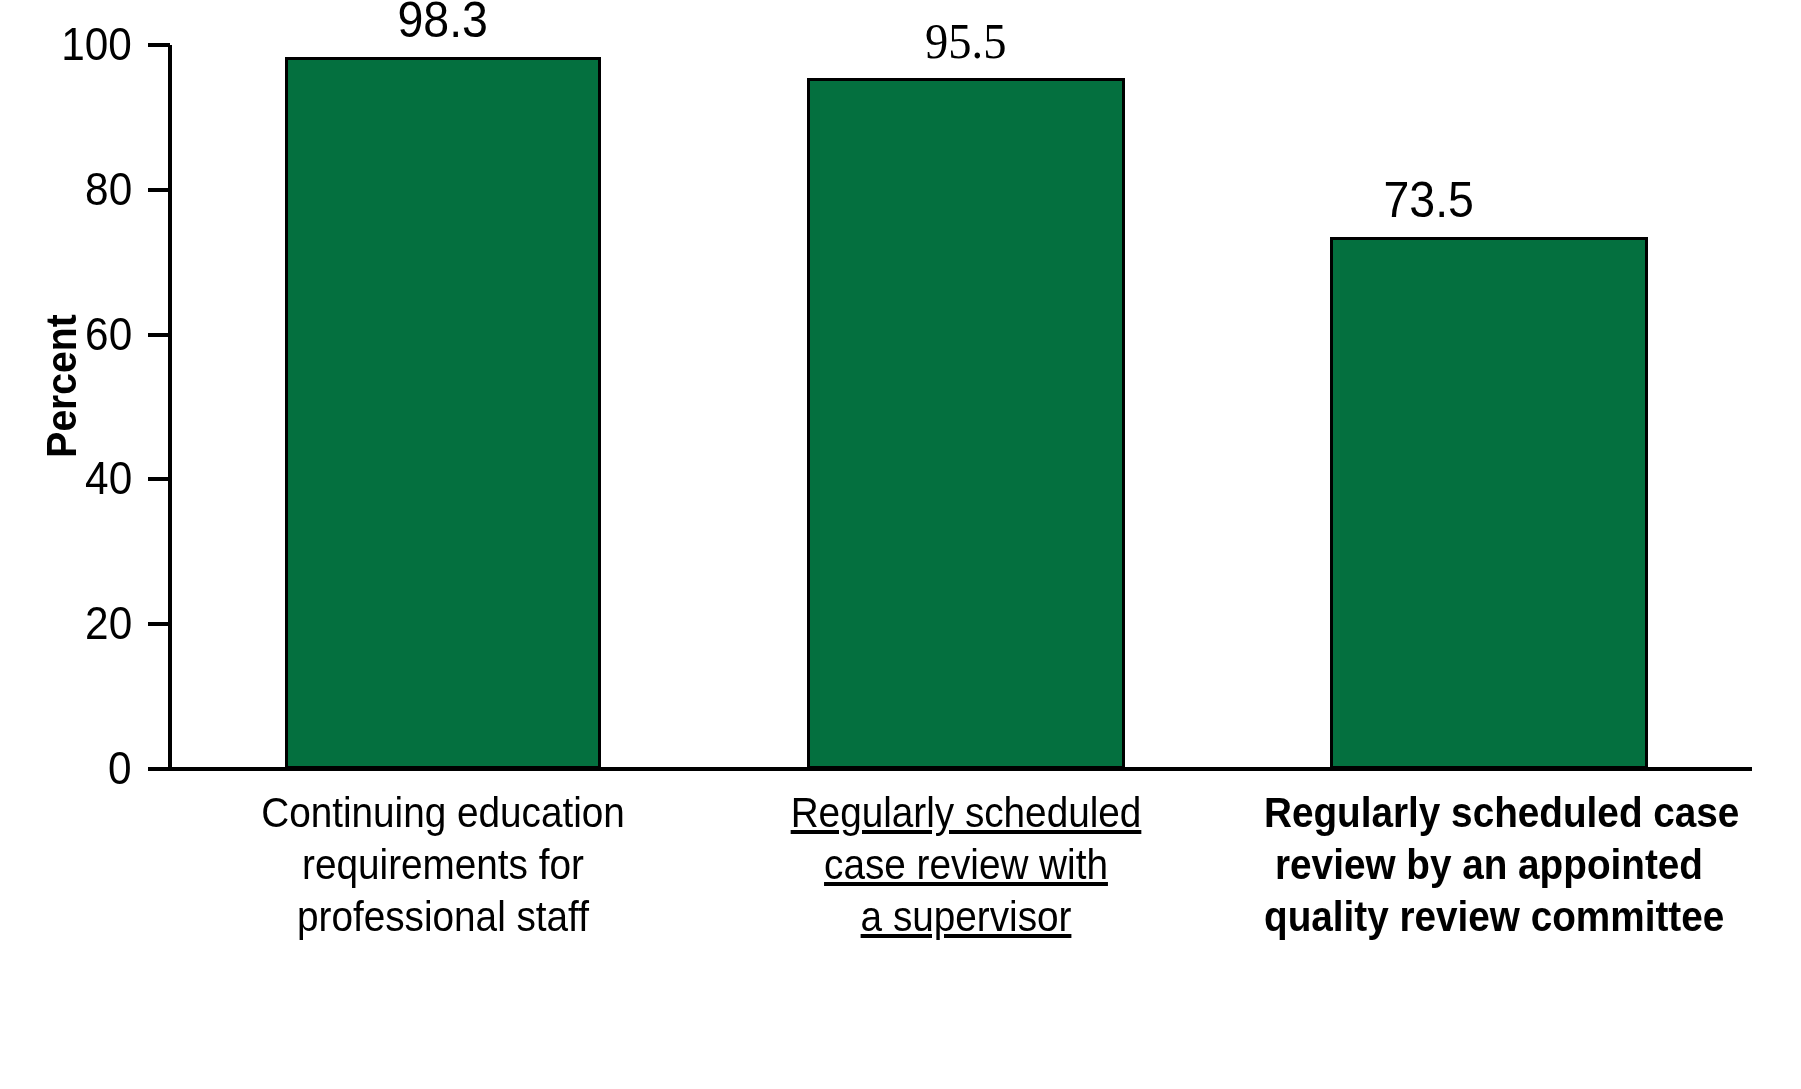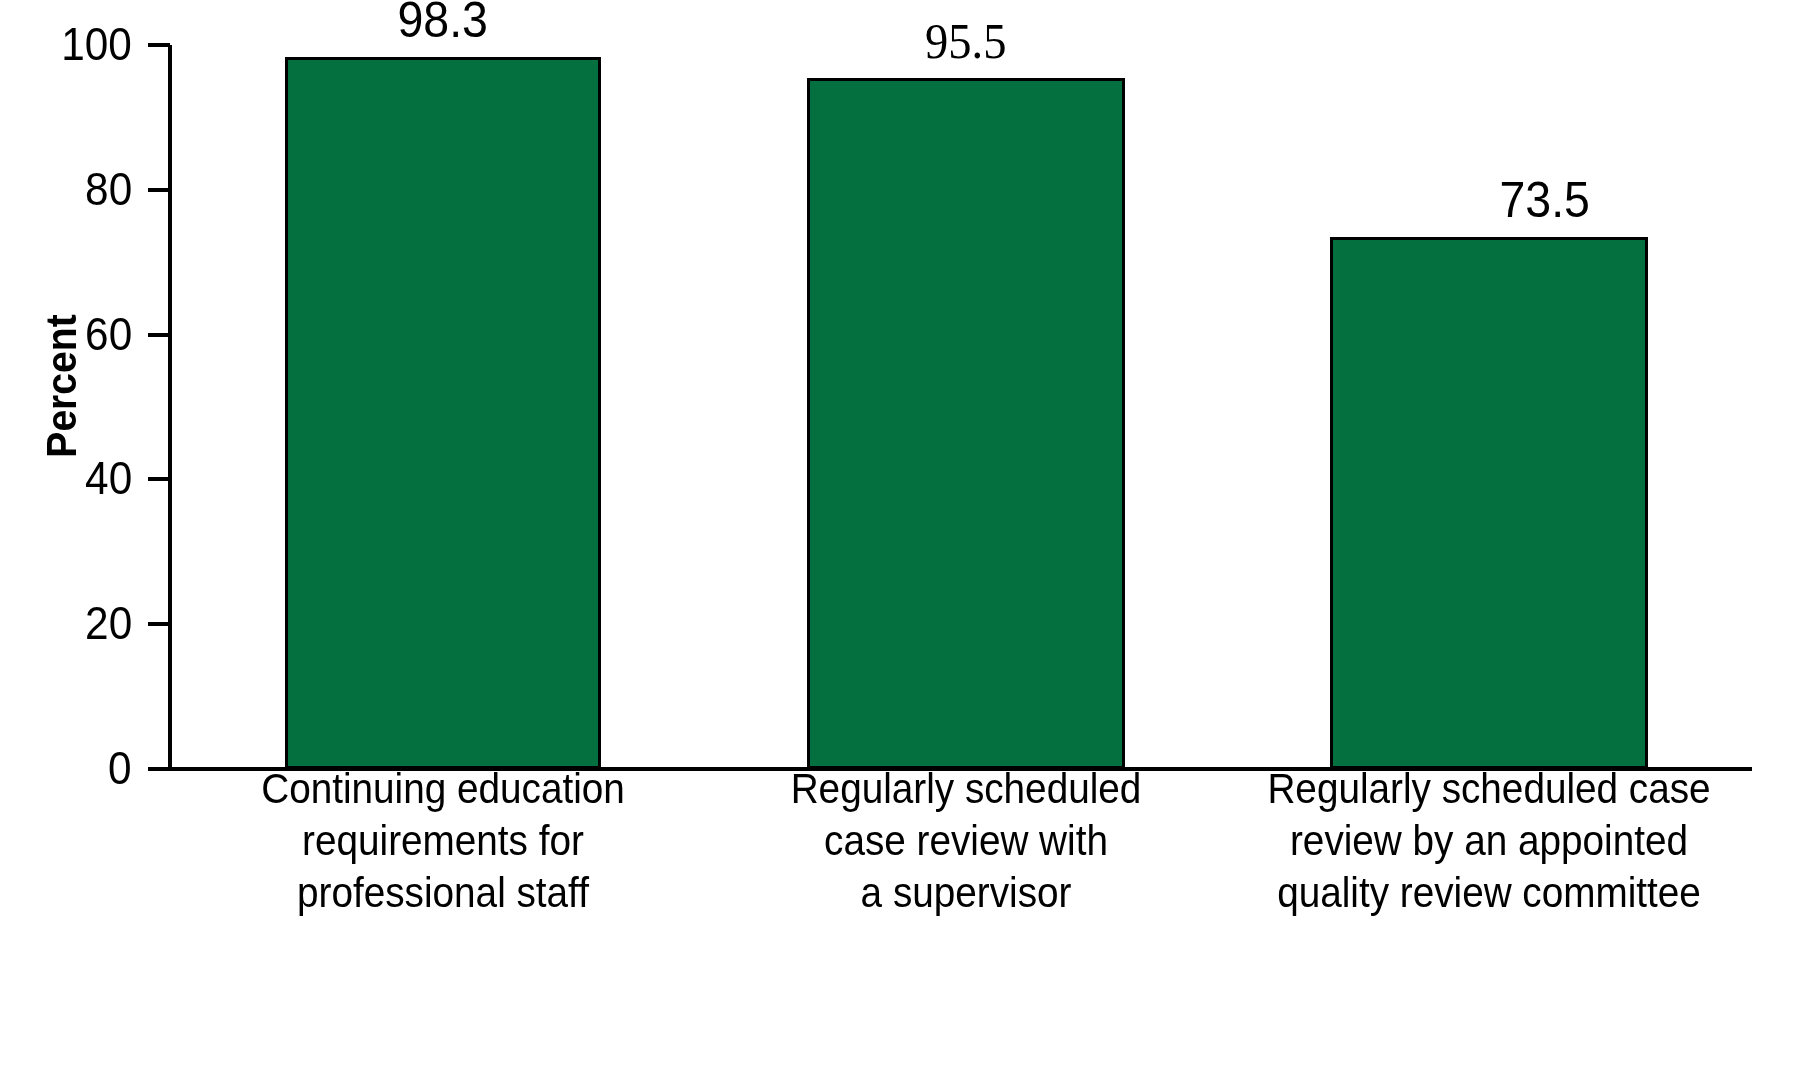--- a/index.html
+++ b/index.html
@@ -108,21 +108,21 @@
     font-family: "Liberation Sans", sans-serif;
   }
   .value-label span {
     display: inline-block;
     transform: scaleX(0.93);
   }
 
   
   .cat-label {
     position: absolute;
-    top: 762px;
+    top: 786px;
     text-align: center;
     font-size: 43px;
     line-height: 52px;
     color: #000000;
     font-family: "Liberation Sans", sans-serif;
   }
   .cat-label .ln {
     display: block;
     transform: scaleX(0.90);
     white-space: nowrap;
@@ -168,35 +168,35 @@
 
     <div id="bars">
         <div class="bar" style="left: 285px; width: 316px; top: 57.308px; height: 711.692px; background: rgb(4, 112, 63); border-color: rgb(0, 0, 0);"></div>
         <div class="bar" style="left: 807px; width: 318px; top: 77.58px; height: 691.42px; background: rgb(4, 112, 63); border-color: rgb(0, 0, 0);"></div>
         <div class="bar" style="left: 1330px; width: 318px; top: 236.86px; height: 532.14px; background: rgb(4, 112, 63); border-color: rgb(0, 0, 0);"></div>
       </div>
 
     <div id="values">
         <div class="value-label" style="left: 285px; width: 316px; top: -4.692px;"><span>98.3</span></div>
         <div class="value-label" style="left: 807px; width: 318px; top: 15.58px; font-family: Liberation Serif, serif;"><span>95.5</span></div>
-        <div class="value-label" style="left: 1386px; width: 318px; top: 174.86px;"><span>73.5</span></div>
+        <div class="value-label" style="left: 1270px; width: 318px; top: 174.86px;"><span>73.5</span></div>
       </div>
 
     <div id="cats">
         <div class="cat-label" style="left: 223px; width: 440px;">
           <span class="ln">Continuing education</span>
           <span class="ln">requirements for</span>
           <span class="ln">professional staff</span>
         </div>
-        <div class="cat-label" style="left: 746px; width: 440px;">
+        <div class="cat-label" style="left: 746px; width: 440px; text-decoration: underline;">
           <span class="ln">Regularly scheduled</span>
           <span class="ln">case review with</span>
           <span class="ln">a supervisor</span>
         </div>
-        <div class="cat-label" style="left: 1239px; width: 500px;">
+        <div class="cat-label" style="left: 1239px; width: 500px; font-weight: bold;">
           <span class="ln">Regularly scheduled case</span>
           <span class="ln">review by an appointed</span>
           <span class="ln">quality review committee</span>
         </div>
       </div>
 
   </div>
 </div>
 
 </body></html>

